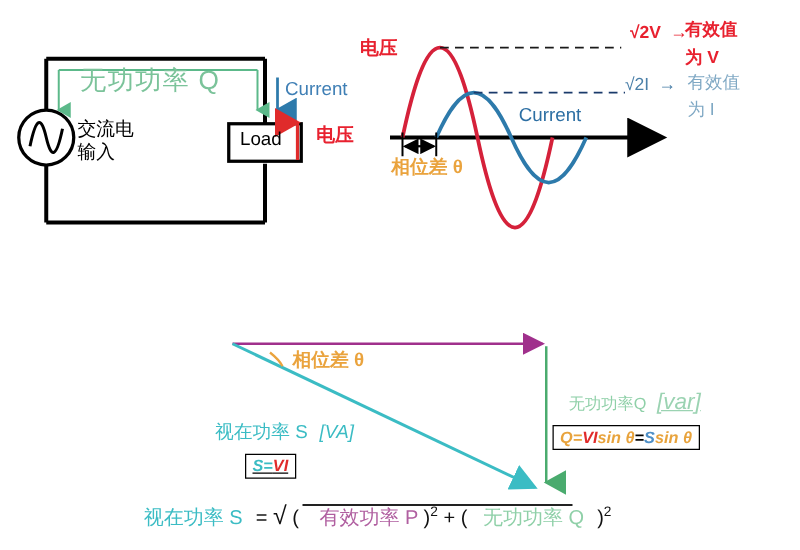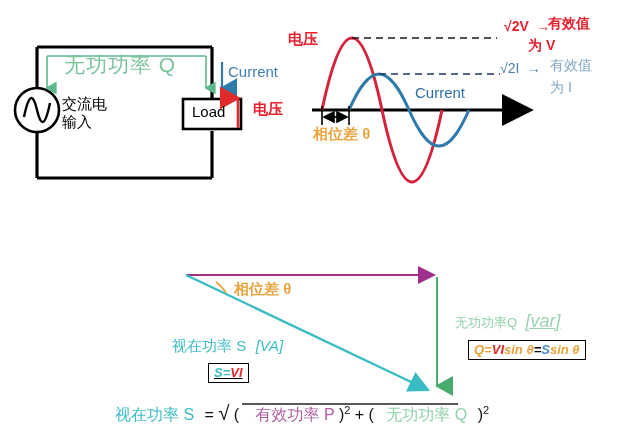--- a/index.html
+++ b/index.html
@@ -214,48 +214,48 @@
 
   <div class="lbl t-blue-label" style="left:415px; top:85px;">Current</div>
 
   <div class="lbl t-orange" style="left:313px; top:126px;">相位差 θ</div>
 
   <div class="lbl" style="left:504px; top:18px;text-align:center;">
     <span class="t-red-ann">√2V</span>
     <span class="t-red-ann" style="margin-left:3px;">→</span>
   </div>
   <div class="lbl t-red-ann" style="left:548px; top:16px;">有效值</div>
-  <div class="lbl t-red-ann" style="left:528px; top:38px;">为 V</div>
+  <div class="lbl t-red-ann" style="left:548px; top:38px;">为 V</div>
 
   <div class="lbl" style="left:500px; top:60px;">
     <span class="t-blue-ann">√2I</span>
     <span class="t-blue-ann" style="margin-left:3px;">→</span>
   </div>
   <div class="lbl t-blue-ann-soft" style="left:550px; top:58px;">有效值</div>
   <div class="lbl t-blue-ann-soft" style="left:550px; top:80px;">为 I</div>
 
 
 
   <div class="lbl t-orange" style="left:234px; top:281px;">相位差 θ</div>
 
   <div class="lbl" style="left:172px; top:338px;">
     <span class="t-teal">视在功率 S</span>
     <span class="t-teal t-italic" style="margin-left:5px;">[VA]</span>
   </div>
 
-  <div class="fbox" style="left:208px; top:363px;text-decoration:underline;">
+  <div class="fbox" style="left:196px; top:363px;text-decoration:underline;">
     <span class="c-teal">S=</span><span class="c-red">VI</span>
   </div>
 
   <div class="lbl" style="left:455px; top:312px;">
     <span class="t-green2">无功功率Q</span>
     <span class="t-teal t-italic" style="margin-left:4px; font-size:18px; color:#9bd3b2;text-decoration:underline;">[var]</span>
   </div>
 
-  <div class="fbox" style="left:468px; top:340px;font-style:italic;">
+  <div class="fbox" style="left:442px; top:340px;font-style:italic;">
     <span class="c-orange">Q=</span><span class="c-red">VI</span><span class="c-orange">sin θ</span><span class="c-black">=</span><span class="c-blue">S</span><span class="c-orange">sin θ</span>
   </div>
 
   <div class="lbl" style="left:115px; top:403px; font-size:16px;">
     <span class="t-teal" style="font-size:16px;">视在功率 S</span>
     <span style="color:#111; margin-left:6px;">=</span>
     <span style="color:#111; font-size:20px;">√</span>
     <span style="color:#111;">(</span>
     <span class="t-purple" style="font-size:16px; margin-left:12px;">有效功率 P</span>
     <span style="color:#111;">)</span><sup style="color:#111; font-size:11px;">2</sup>

